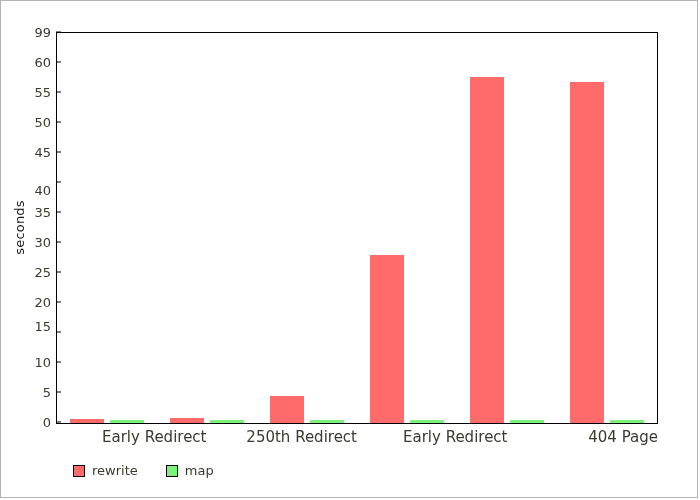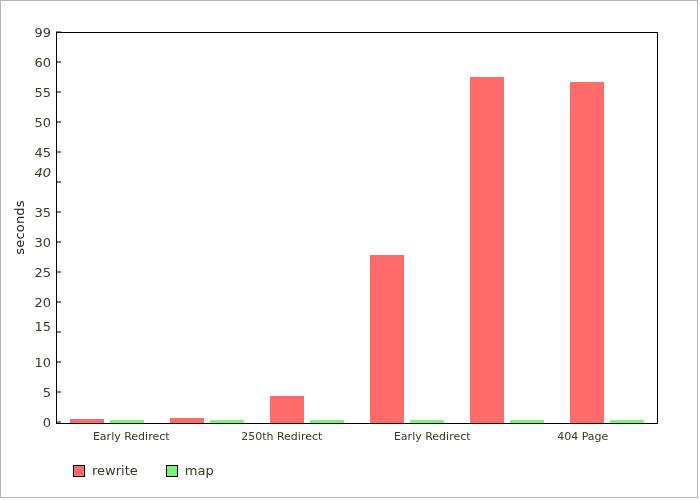--- a/index.html
+++ b/index.html
@@ -83,22 +83,22 @@
   #x-labels {
     position: absolute;
     left: 55px;
     top: 425px;
     width: 602px;
     height: 24px;
     display: flex;
   }
   .x-label {
     flex: 1 1 0;
-    text-align: center;
-    font-size: 11px;
+    text-align: right;
+    font-size: 15px;
     color: #3a3a2e;
     white-space: nowrap;
     line-height: 22px;
   }
 
   
   #bar-groups {
     position: absolute;
     left: 0;
     top: 0;
@@ -163,21 +163,21 @@
 
   <div id="y-ticks">
       <div class="y-tick-label" style="top: 390px;">0</div>
       <div class="y-tick-label" style="top: 360px;">5</div>
       <div class="y-tick-label" style="top: 330px;">10</div>
       <div class="y-tick-label" style="top: 294px;">15</div>
       <div class="y-tick-label" style="top: 270px;">20</div>
       <div class="y-tick-label" style="top: 240px;">25</div>
       <div class="y-tick-label" style="top: 210px;">30</div>
       <div class="y-tick-label" style="top: 180px;">35</div>
-      <div class="y-tick-label" style="top: 140px; font-style: italic;">40</div>
+      <div class="y-tick-label" style="top: 158px;">40</div>
       <div class="y-tick-label" style="top: 120px;">45</div>
       <div class="y-tick-label" style="top: 90px; text-align: right;">50</div>
       <div class="y-tick-label" style="top: 60px;">55</div>
       <div class="y-tick-label" style="top: 30px;">60</div>
       <div class="y-tick-label" style="top: 0px;">99</div>
     </div>
 
   <div id="plot-area">
     <div id="bar-groups">
         <div class="bar-group">

